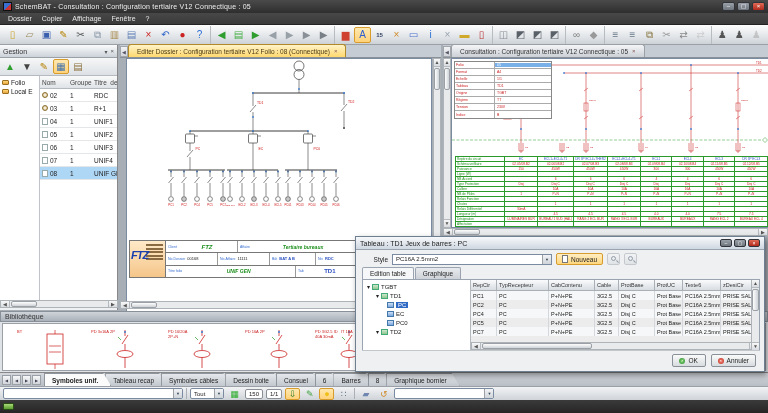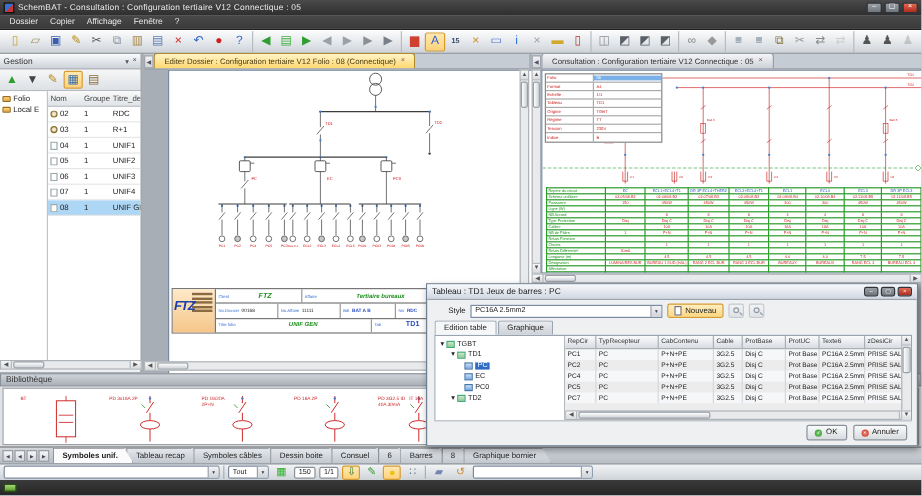--- a/index.html
+++ b/index.html
@@ -337,21 +337,21 @@
       </div>
 
     <div class="win" style="left:120px;top:0;width:321px;height:265px;">
       <div class="tabstrip">
         <span class="tsar">◀</span>
         <span class="dtab yellow">
           <span>Editer Dossier : Configuration tertiaire V12  Folio : 08 (Connectique)</span>
           <span class="x">×</span>
         </span>
       </div>
-      <div class="canvas" style="left:20px;top:13px;width:306px;height:280px;">
+      <div class="canvas" style="left:6px;top:13px;width:306px;height:280px;">
         <svg id="editor-svg" width="306" height="180" viewBox="0 0 306 180">
             <circle cx="172" cy="7" r="5" fill="none" stroke="#3c3c3c" stroke-width="0.7"></circle>
             <circle cx="172" cy="15.5" r="5" fill="none" stroke="#3c3c3c" stroke-width="0.7"></circle>
             <line x1="172" y1="20.5" x2="172" y2="34" stroke="#3c3c3c" stroke-width="0.6"></line>
             <line x1="125" y1="34" x2="218" y2="34" stroke="#3c3c3c" stroke-width="1"></line>
             <rect x="171.2" y="29.2" width="1.6" height="1.6" fill="#3a7fd5"></rect>
             <line x1="126" y1="34" x2="126" y2="47" stroke="#3c3c3c" stroke-width="0.6"></line>
             <line x1="123" y1="53" x2="129" y2="46" stroke="#3c3c3c" stroke-width="0.6"></line>
             <line x1="126" y1="53" x2="126" y2="72" stroke="#3c3c3c" stroke-width="0.6"></line>
             <rect x="125.2" y="33.2" width="1.6" height="1.6" fill="#3a7fd5"></rect>

